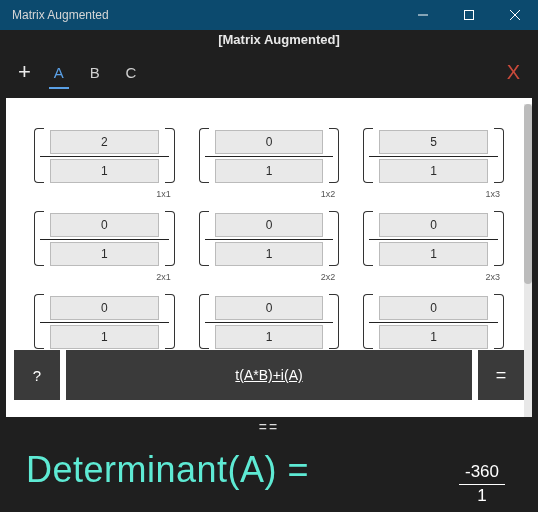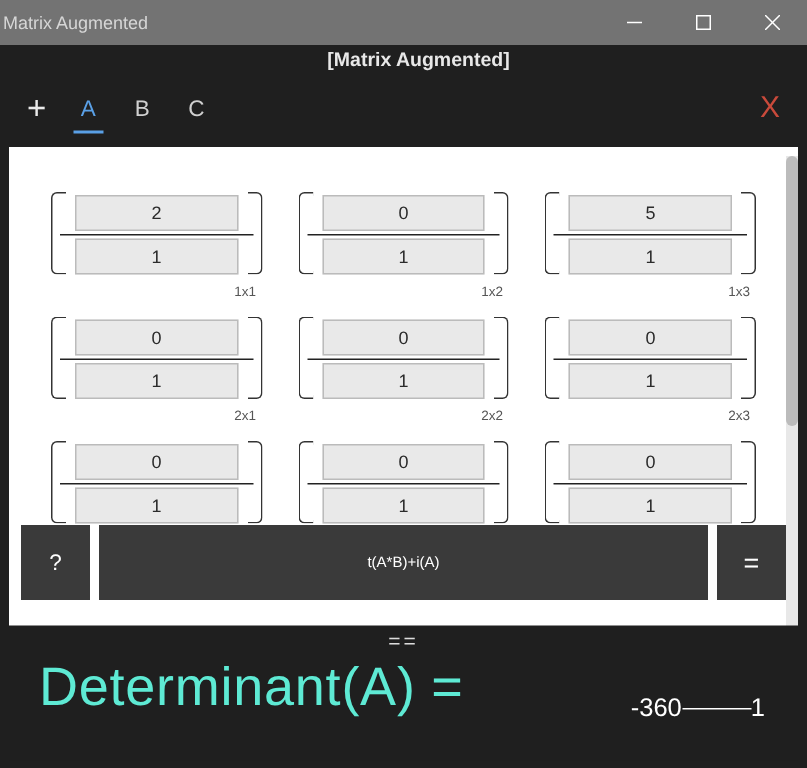--- a/index.html
+++ b/index.html
@@ -1,26 +1,26 @@
 <!DOCTYPE html>
 <html><head>
 <meta charset="utf-8">
 <style>
   * { box-sizing: border-box; margin: 0; padding: 0; font-family: "Segoe UI", Arial, sans-serif; }
   html, body { width: 538px; height: 512px; overflow: hidden; background: #1f1f1f; }
 
   
   .titlebar {
     height: 30px;
-    background: #737373;
+    background: #0c4a6e;
     display: flex;
     align-items: center;
     color: #d6d6d6;
     font-size: 12px;
-    padding-left: 2px;
+    padding-left: 12px;
     position: relative;
   }
   .titlebar .win-controls {
     position: absolute;
     right: 0;
     top: 0;
     height: 30px;
     display: flex;
   }
   .titlebar .win-btn {
@@ -179,21 +179,21 @@
   }
   .expr-btn {
     background: #3a3a3a;
     color: #fff;
     display: flex;
     align-items: center;
     justify-content: center;
     font-size: 15px;
   }
   .expr-help  { width: 46px; }
-  .expr-input { flex: 1; font-size: 10px; }
+  .expr-input { flex: 1; font-size: 14px; text-decoration: underline; }
   .expr-eq    { width: 46px; font-size: 18px; }
 
   
   .result-area {
     position: absolute;
     left: 6px;
     right: 6px;
     top: 325px;
     height: 90px;
     background: #1f1f1f;
@@ -213,21 +213,21 @@
     padding: 0 22px 0 20px;
   }
   .result-lhs {
     font-size: 36px;
     font-weight: 300;
     color: #5eead4;
     letter-spacing: 0.5px;
   }
   .result-rhs {
     display: flex;
-    flex-direction: row;
+    flex-direction: column;
     align-items: center;
     font-size: 17px;
     color: #fff;
     min-width: 56px;
     line-height: 1.1;
     margin-top: 28px;
   }
   .result-rhs .bar {
     width: 46px;
     height: 0;

